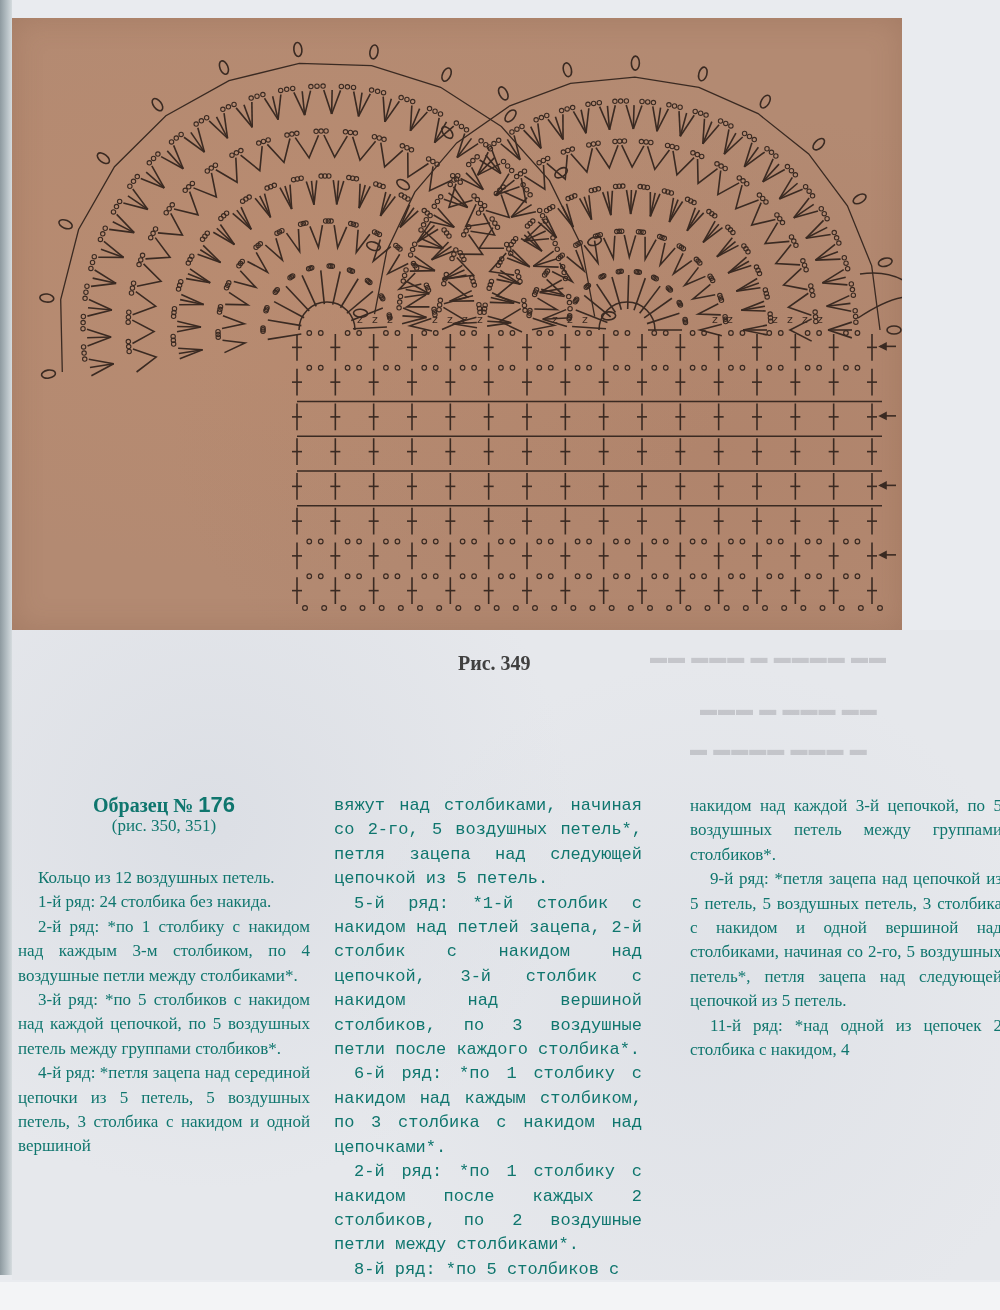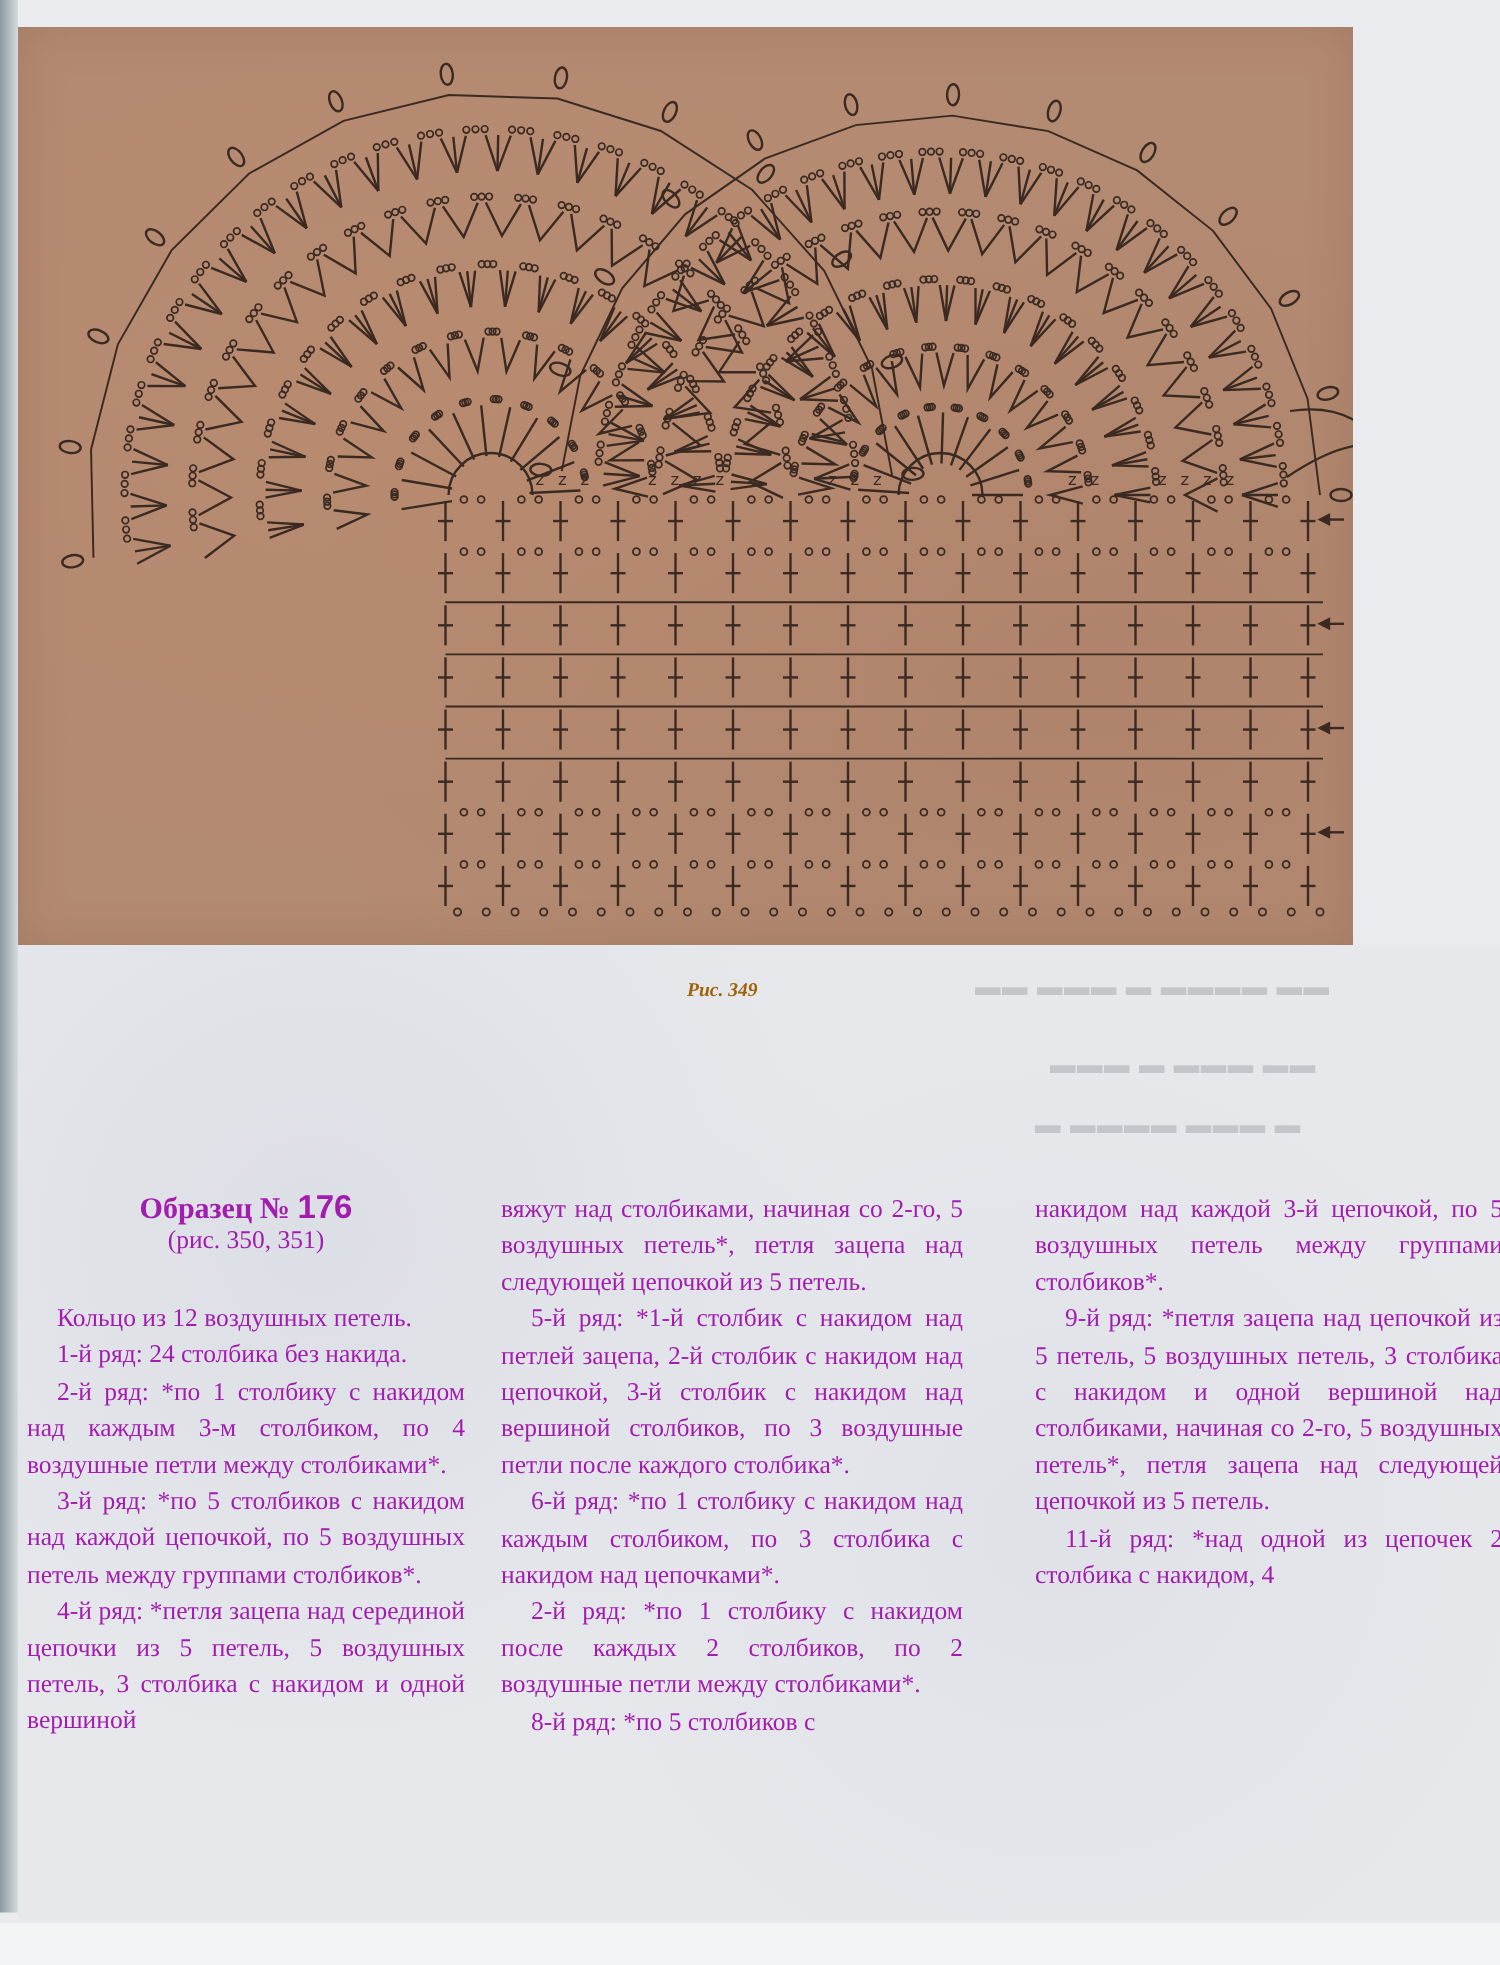--- a/index.html
+++ b/index.html
@@ -32,25 +32,25 @@
         #b38a72;
       box-shadow: inset 0 0 30px rgba(120,80,60,0.25);
     }
     .figure svg { position: absolute; left: 0; top: 0; }
     .ghost-text {
       position: absolute; color: rgba(110,110,120,0.28); font-size: 17px;
       line-height: 19px; white-space: nowrap; letter-spacing: 1px;
     }
     .caption {
       position: absolute; left: 458px; top: 652px;
-      font-style: italic; font-weight: bold; font-size: 13px; color: #a16207;
+      font-weight: bold; font-size: 20px; color: #404040;
     }
     .col {
       position: absolute; top: 0; font-size: 17px; line-height: 24.4px;
-      text-align: justify; color: #a21caf;
+      text-align: justify; color: #0f766e;
     }
     .col p { margin: 0; text-indent: 20px; }
     .col p.cont { text-indent: 0; }
     .col1 { left: 18px; width: 292px; }
     .col2 { left: 334px; width: 308px; }
     .col3 { left: 690px; width: 312px; }
     .sample-title {
       text-align: center; font-weight: bold; font-size: 20px; line-height: 22px;
       margin: 0 0 0 0; text-indent: 0 !important;
     }
@@ -1491,21 +1491,21 @@
   <div style="height:30px"></div>
   <div id="col1-paras">
       <p>Кольцо из 12 воздушных петель.</p>
       <p>1-й ряд: 24 столбика без накида.</p>
       <p>2-й ряд: *по 1 столбику с накидом над каждым 3-м столбиком, по 4 воздушные петли между столбиками*.</p>
       <p>3-й ряд: *по 5 столбиков с накидом над каждой цепочкой, по 5 воздушных петель между группами столбиков*.</p>
       <p>4-й ряд: *петля зацепа над серединой цепочки из 5 петель, 5 воздушных петель, 3 столбика с накидом и одной вершиной</p>
     </div>
 </div>
 
-<div class="col col2" style="top:794px;">
+<div class="col col2" style="top:794px;font-family:Liberation Mono, monospace;">
   <div id="col2-paras">
       <p class="cont">вяжут над столбиками, начиная со 2-го, 5 воздушных петель*, петля зацепа над следующей цепочкой из 5 петель.</p>
       <p>5-й ряд: *1-й столбик с накидом над петлей зацепа, 2-й столбик с накидом над цепочкой, 3-й столбик с накидом над вершиной столбиков, по 3 воздушные петли после каждого столбика*.</p>
       <p>6-й ряд: *по 1 столбику с накидом над каждым столбиком, по 3 столбика с накидом над цепочками*.</p>
       <p>2-й ряд: *по 1 столбику с накидом после каждых 2 столбиков, по 2 воздушные петли между столбиками*.</p>
       <p>8-й ряд: *по 5 столбиков с</p>
     </div>
 </div>
 
 <div class="col col3" style="top:794px;">

